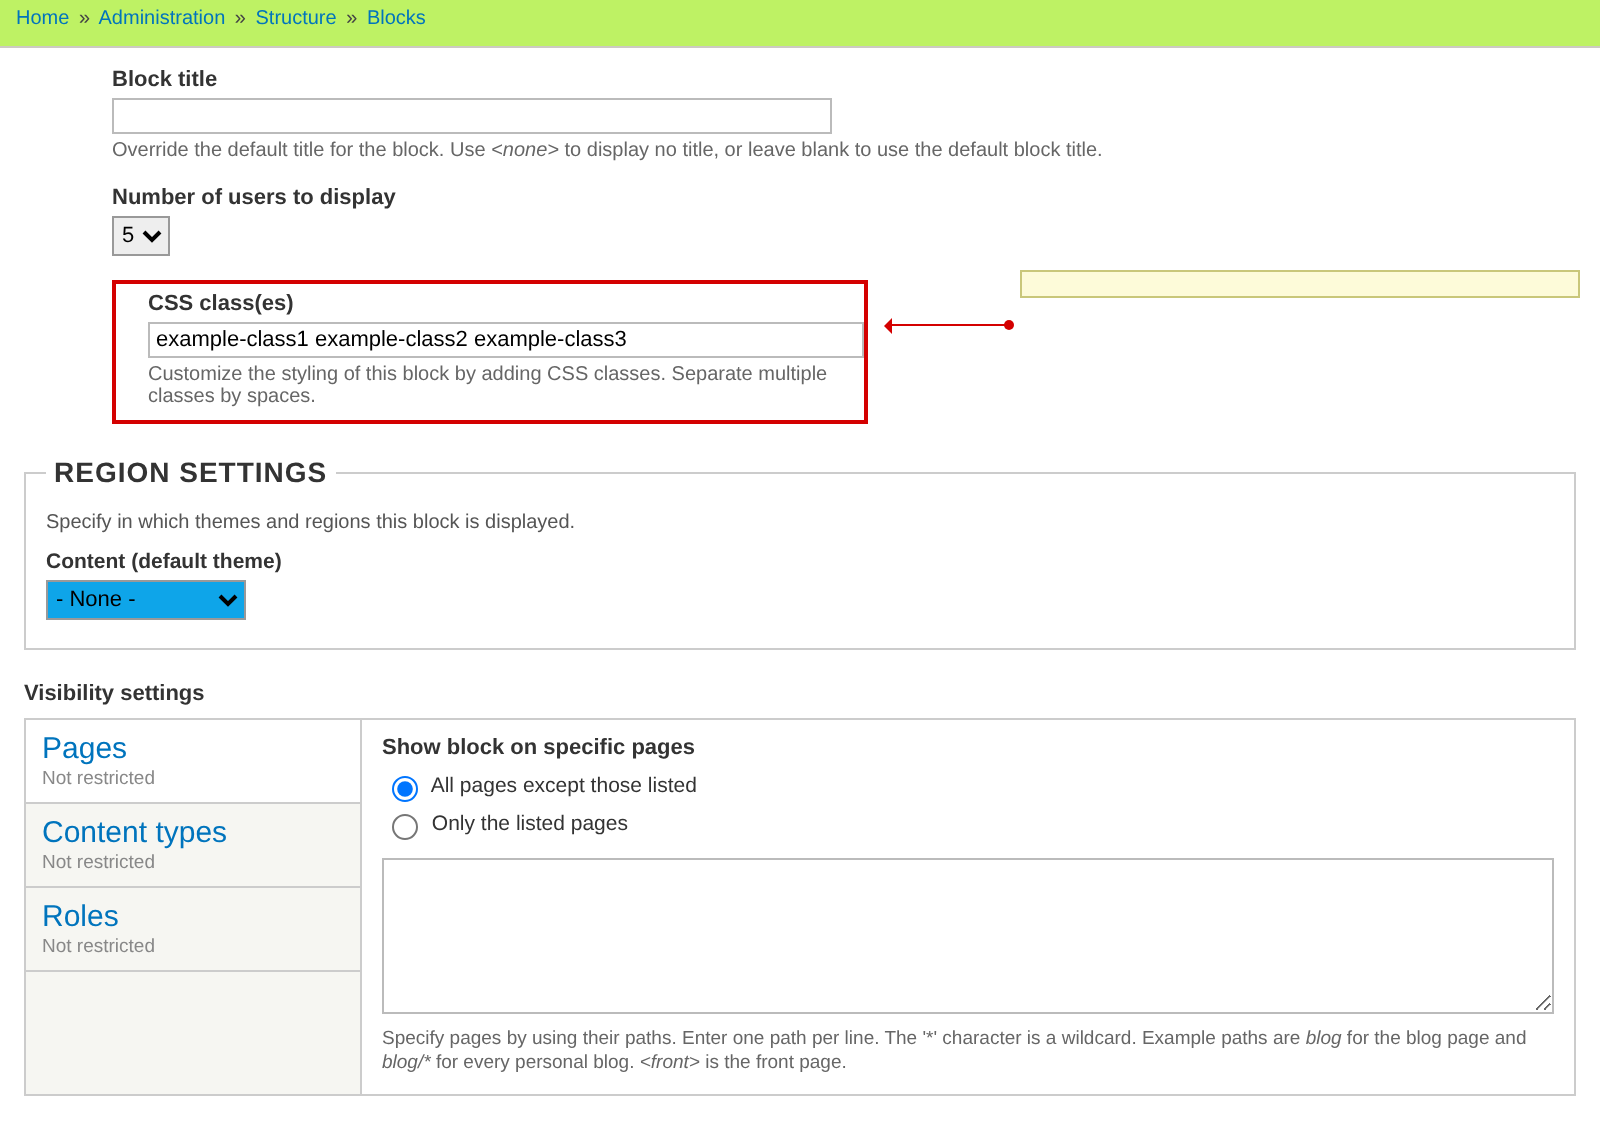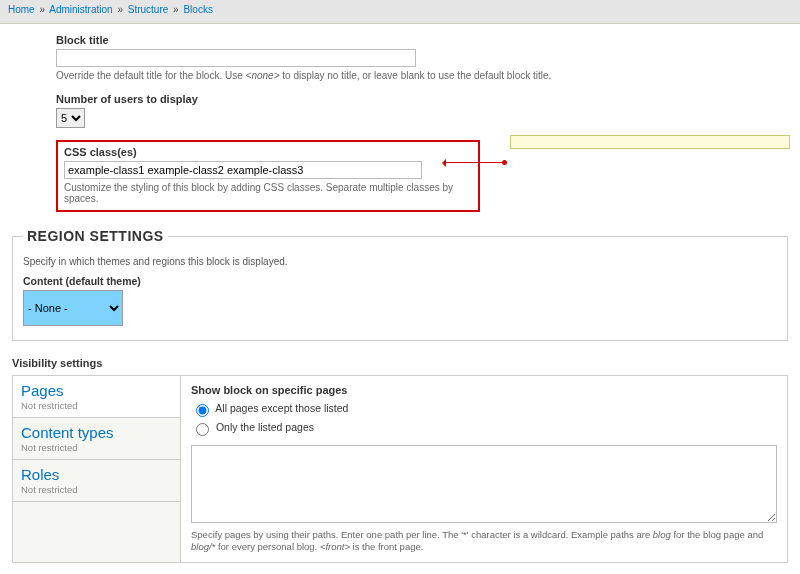--- a/index.html
+++ b/index.html
@@ -6,21 +6,21 @@
   body {
     margin: 0;
     font-family: "Lucida Grande", Verdana, sans-serif;
     font-size: 11px;
     color: #333;
     background: #fff;
     width: 800px;
   }
   a { color: #0074bd; text-decoration: none; }
   .header-band {
-    background: #e5e5e5;
+    background: #bef264;
     border-bottom: 1px solid #cdcac2;
     padding: 4px 8px 6px;
   }
   .breadcrumb { font-size: 10px; margin-bottom: 2px; }
   .breadcrumb .sep { color: #444; margin: 0 2px; }
   .page-title {
     font-size: 15px; font-style: italic; color: #333;
     margin: 2px 0 0; font-weight: normal;
   }
   .content { padding: 10px 12px; }
@@ -28,22 +28,22 @@
   label.field-label { font-weight: bold; display: block; margin-bottom: 3px; font-size: 11px; }
   input.text {
     width: 360px; height: 18px; font-size: 11px;
     border: 1px solid #bbb; padding: 1px 3px;
   }
   .desc { color: #666; font-size: 10px; margin-top: 3px; }
   .desc .mono { font-style: italic; }
   select.small { font-size: 11px; height: 20px; border: 1px solid #999; background:#eee;}
   .css-box {
     border: 2px solid #d40000;
-    padding: 4px 6px 6px;
-    width: 424px;
+    padding: 4px 16px 6px;
+    width: 378px;
     position: relative;
   }
   .css-box input.text { width: 358px; }
   .css-row { position: relative; }
   .callout {
     position: absolute;
     left: 454px; top: -5px;
     width: 280px;
     background: #fdfbd9;
     border: 1px solid #c9c77a;
@@ -72,21 +72,21 @@
     border: 1px solid #ccc;
     margin: 16px 0;
     padding: 8px 10px 14px;
   }
   fieldset.region legend {
     font-size: 14px; font-weight: bold; letter-spacing: .5px;
     padding: 0 4px;
   }
   .region-desc { color: #555; font-size: 10px; margin: 4px 0 8px; }
   .theme-name { font-weight: bold; font-size: 10.5px; margin-bottom: 3px; }
-  select.region-select { font-size: 11px; width: 100px; height:36px; border:1px solid #999; background:#7dd3fc;}
+  select.region-select { font-size: 11px; width: 100px; height:20px; border:1px solid #999; background:#0ea5e9;}
   .section-title { font-weight: bold; font-size: 11px; margin: 8px 0 6px; }
   .vis-box {
     border: 1px solid #ccc;
     display: flex;
     min-height: 185px;
   }
   .vis-tabs {
     width: 168px;
     border-right: 1px solid #ccc;
     background: #f6f6f2;

